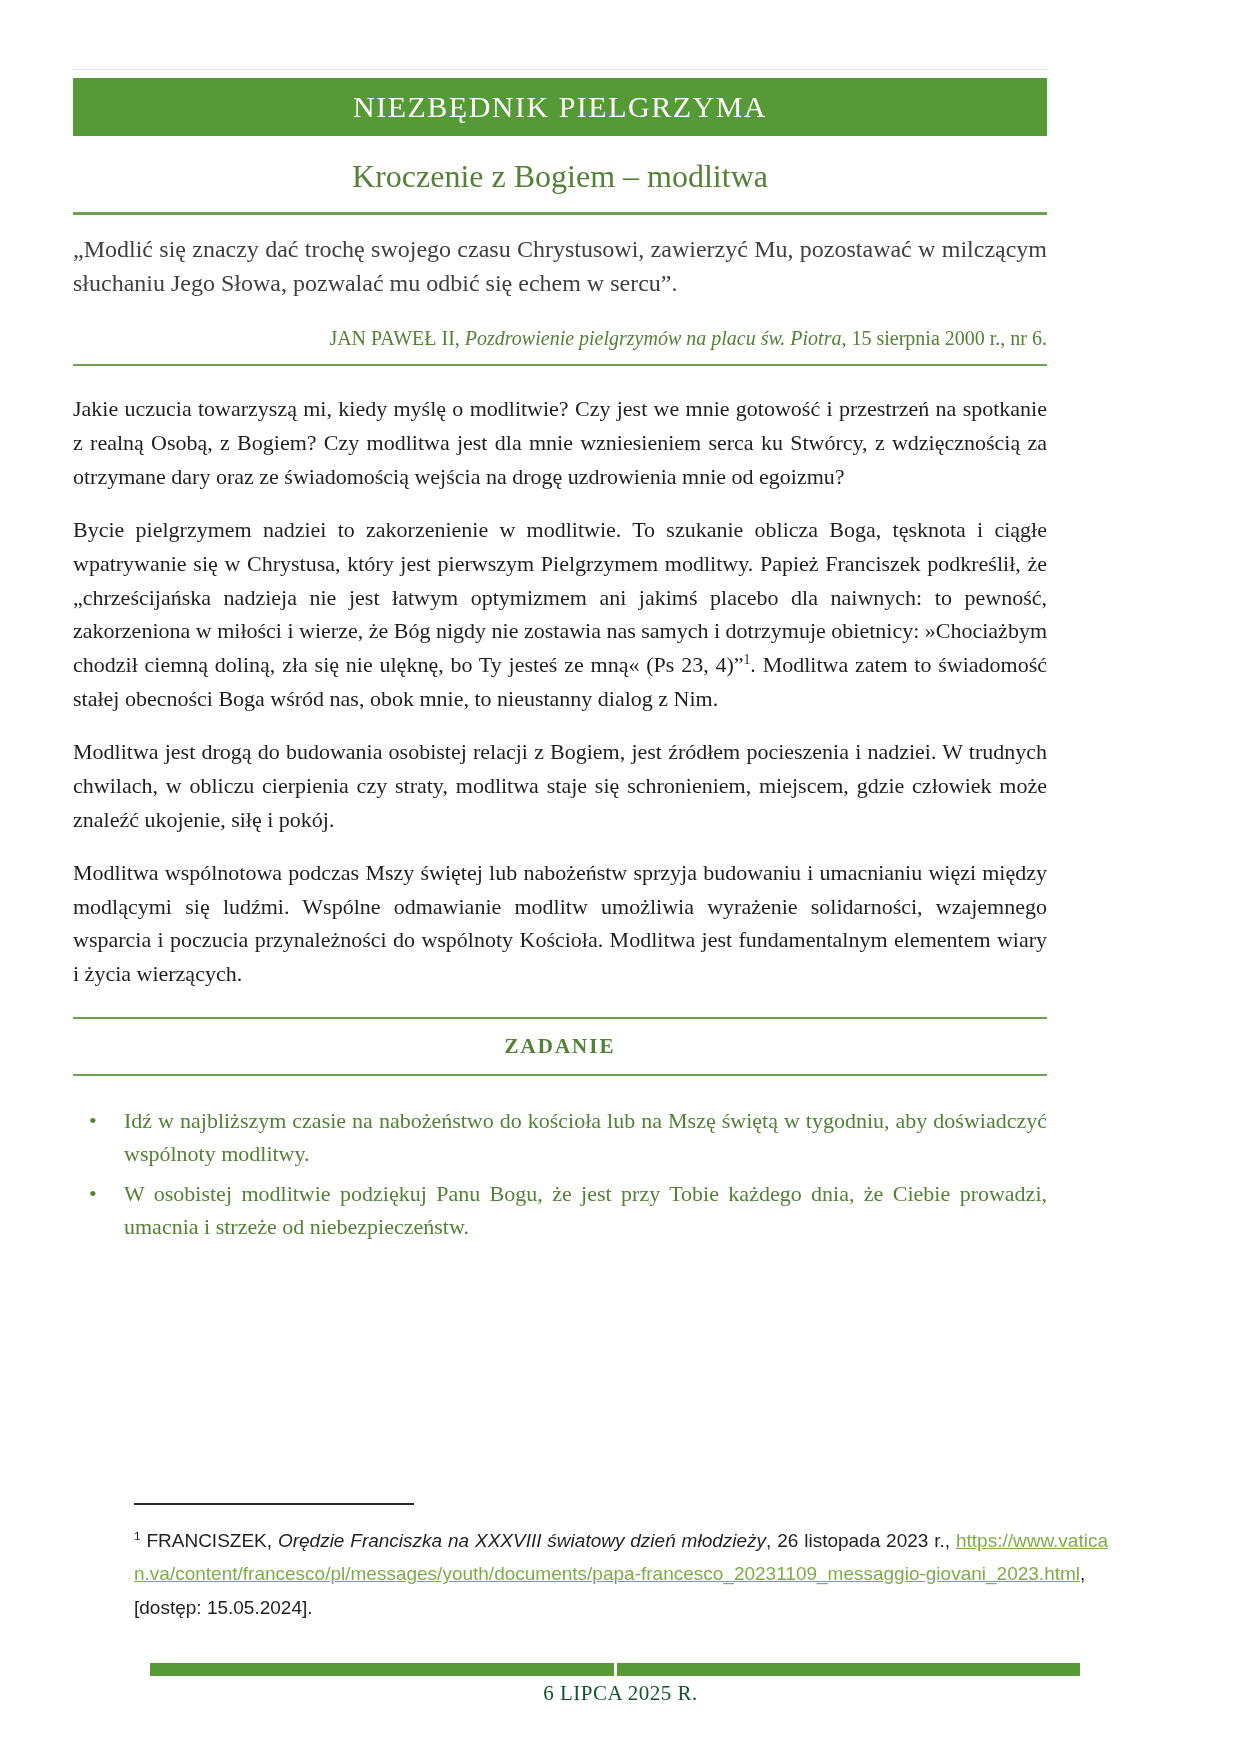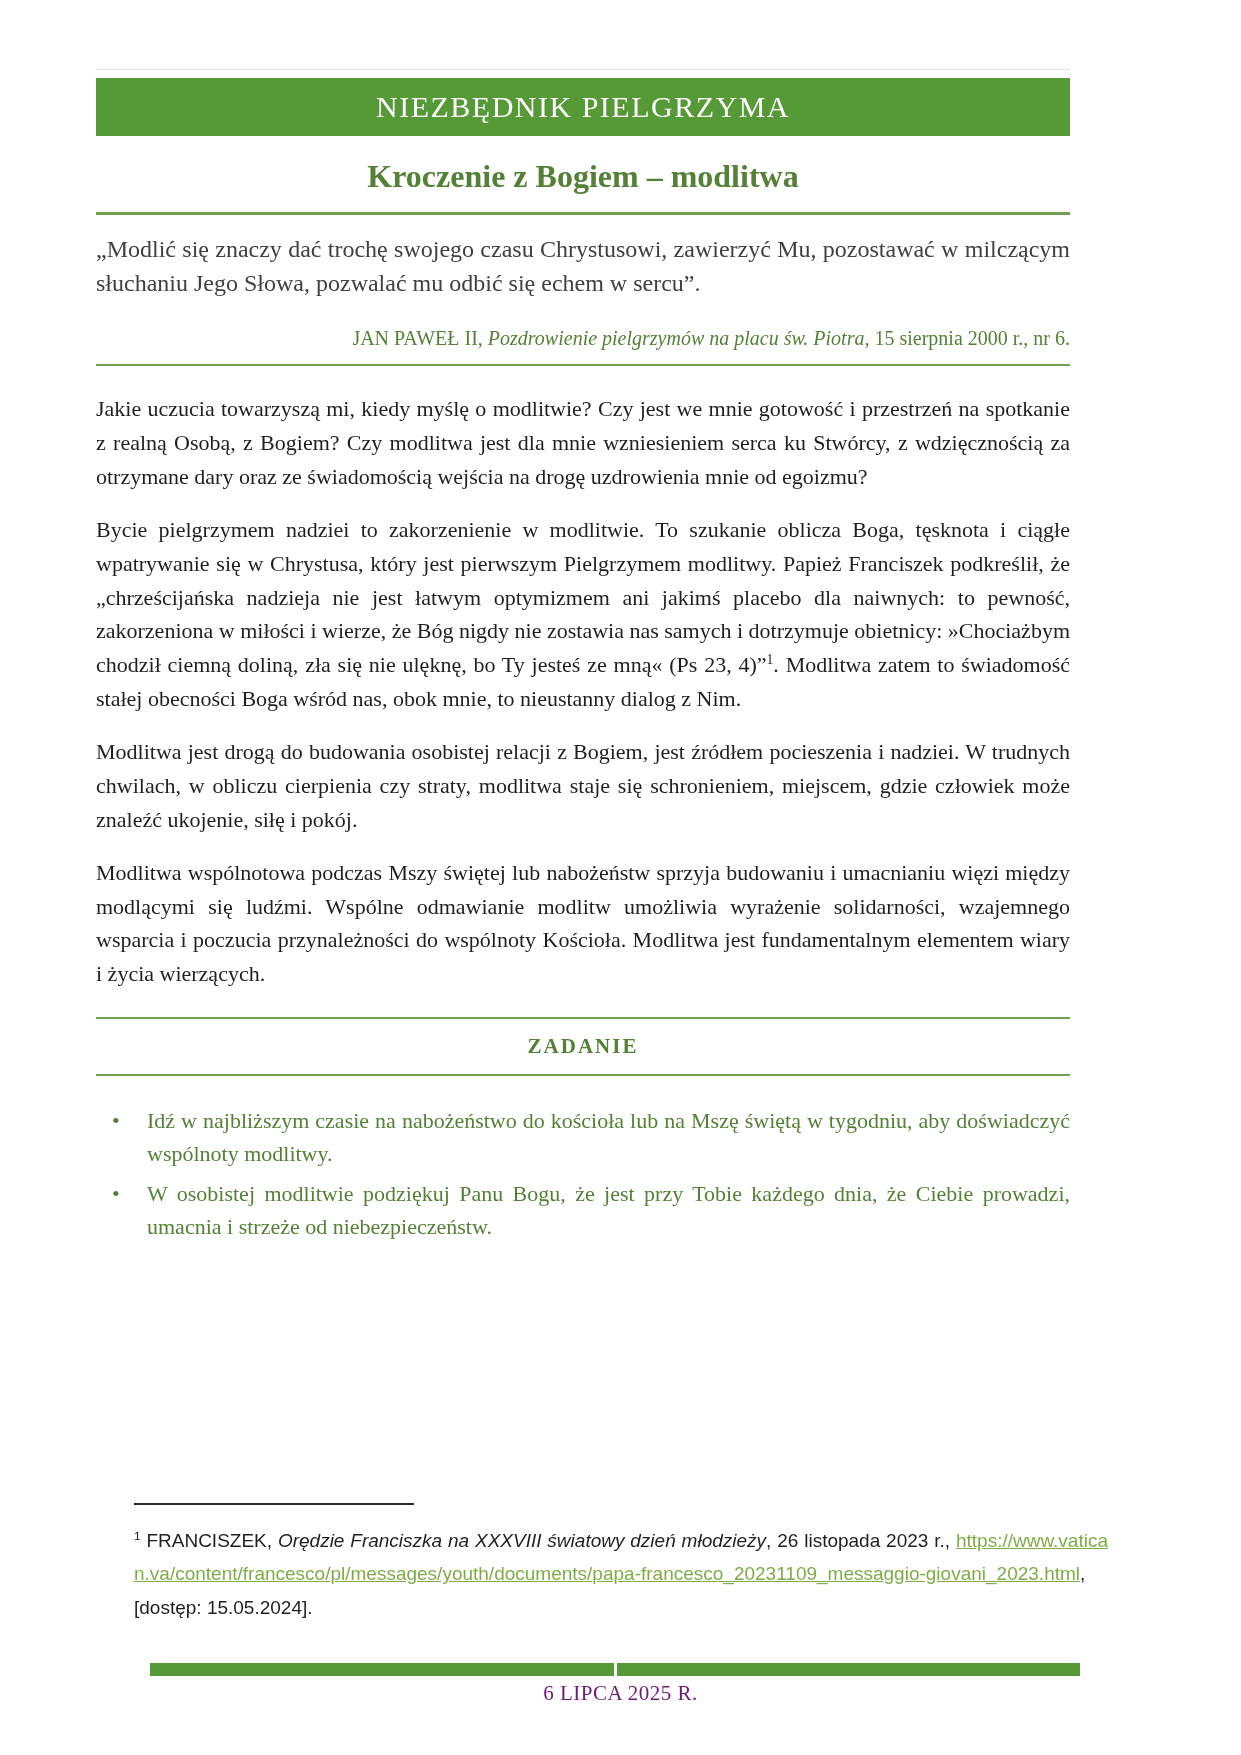--- a/index.html
+++ b/index.html
@@ -5,21 +5,21 @@
   html, body { margin: 0; padding: 0; background: #ffffff; }
   .page {
     position: relative;
     width: 1241px;
     height: 1755px;
     background: #ffffff;
     overflow: hidden;
     font-family: "Liberation Serif", "DejaVu Serif", serif;
     color: #1F1F1F;
   }
-  .content { margin-left: 96px; width: 974px; }
+  .content { margin-left: 73px; width: 974px; }
 
   .top-hairline { border: none; border-top: 1px solid #E4E4E4; margin: 69px 0 0 0; }
 
   .banner {
     margin-top: 8px;
     background: #559A37;
     height: 58px;
     display: flex;
     align-items: center;
     justify-content: center;
@@ -28,21 +28,21 @@
     color: #ffffff;
     font-size: 30px;
     letter-spacing: 1.5px;
   }
 
   .page-title {
     margin: 22px 0 0 0;
     text-align: center;
     color: #538135;
     font-size: 32px;
-    font-weight: bold;
+    font-weight: normal;
   }
 
   .rule-green-3 { border: none; border-top: 3px solid #6FA04E; margin: 17px 0 0 0; }
   .rule-green-2 { border: none; border-top: 2px solid #6FA04E; margin: 14px 0 0 0; }
 
   .quote-text {
     margin: 17px 0 0 0;
     color: #404040;
     font-size: 24px;
     line-height: 1.42;
@@ -135,21 +135,21 @@
   .footer-bar .segment + .segment { margin-left: 3px; }
 
   .footer-date {
     position: absolute;
     top: 1681px;
     left: 0;
     width: 1241px;
     text-align: center;
     font-size: 21px;
     letter-spacing: 0.5px;
-    color: #701a75;
+    color: #14532d;
   }
 </style>
 </head>
 <body>
 
 <div class="page">
   <div class="content">
 
     <hr class="top-hairline">
 

